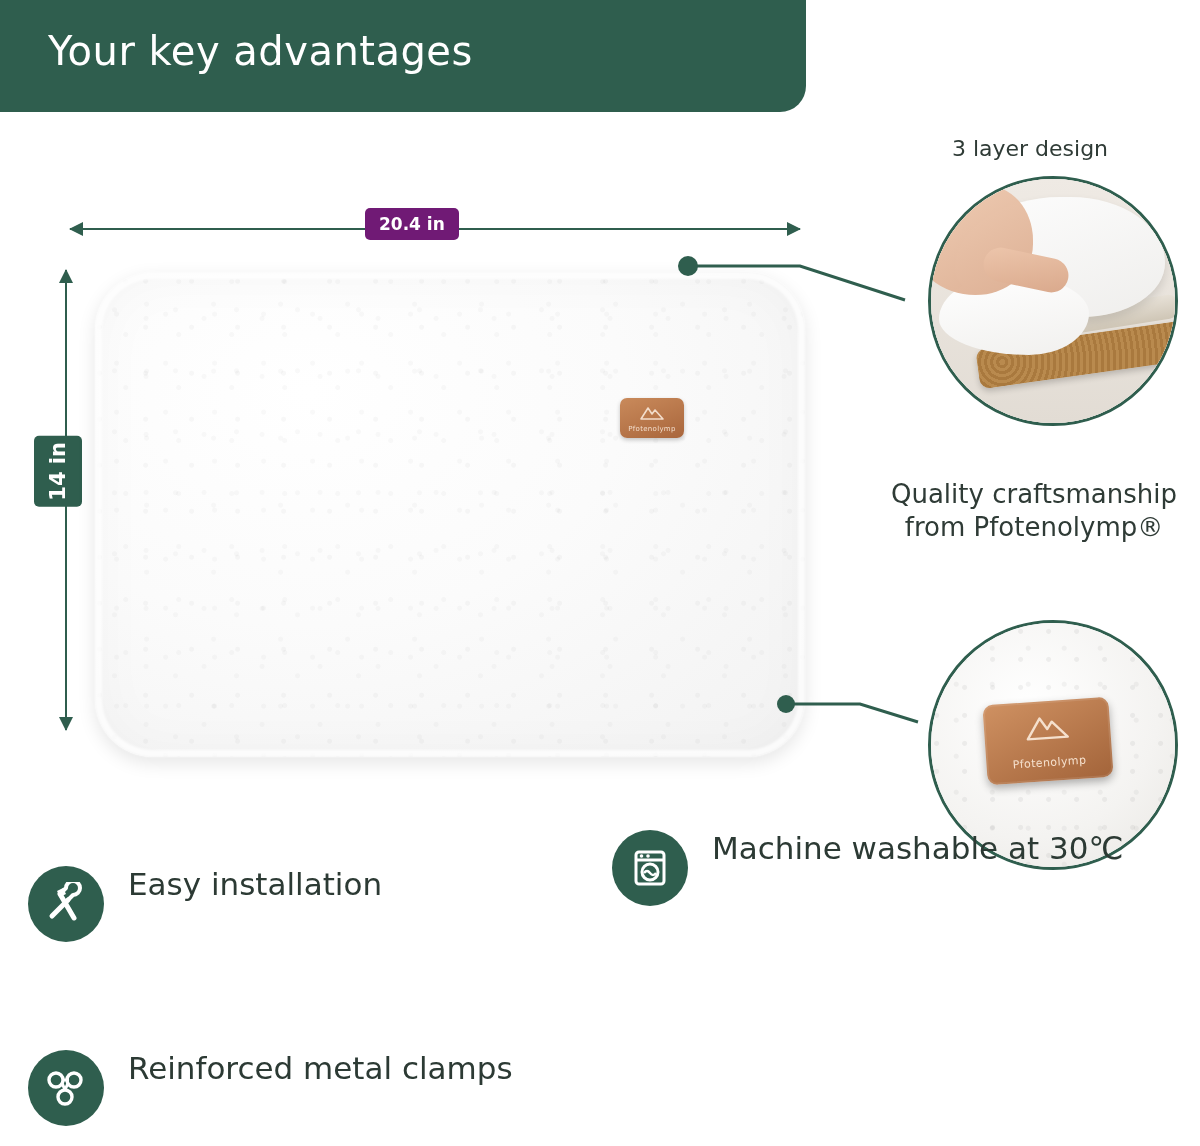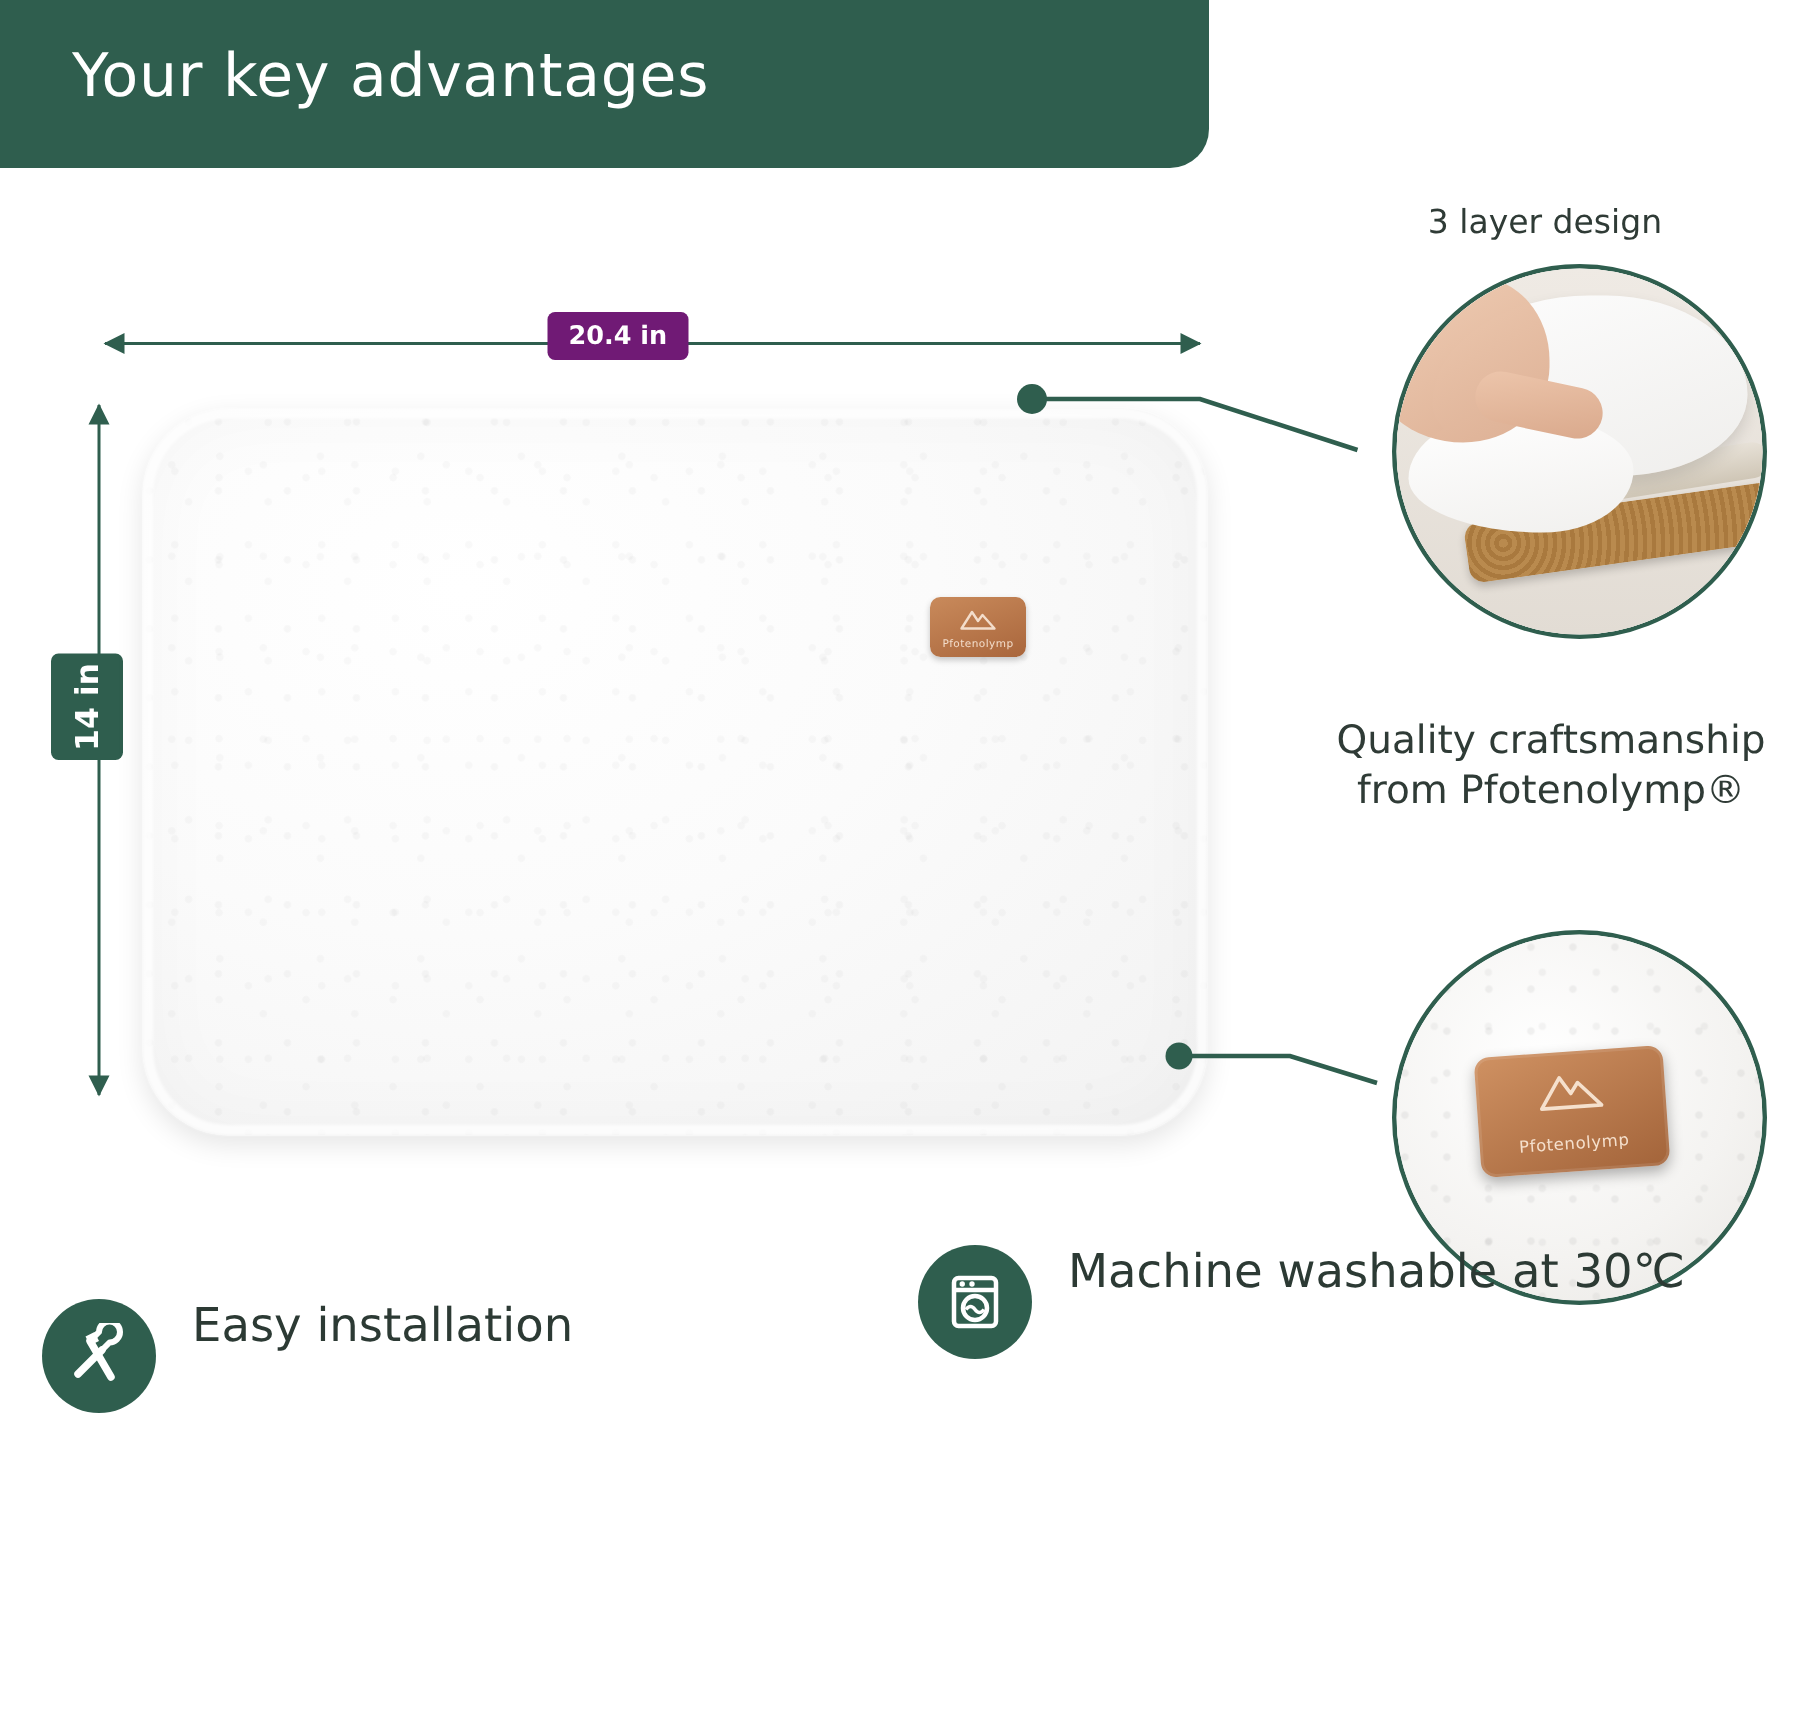--- a/index.html
+++ b/index.html
@@ -278,15 +278,27 @@
         <line x1="8" y1="14" x2="36" y2="14" stroke="#fff" stroke-width="3"></line>
         <circle cx="13.5" cy="10" r="1.8" fill="#fff"></circle>
         <circle cx="20" cy="10" r="1.8" fill="#fff"></circle>
         <circle cx="22" cy="26" r="8" fill="none" stroke="#fff" stroke-width="3"></circle>
         <path d="M16 27 q3 -4 6 0 q3 4 6 0" fill="none" stroke="#fff" stroke-width="2.4"></path>
       </svg>
     </div>
     <div class="f-text">Machine washable at 30℃</div>
   </div>
 
+  <div class="feature" id="feat-2">
+    <div class="f-icon">
+      <svg width="46" height="46" viewBox="0 0 46 46">
+        <circle cx="13" cy="15" r="7" fill="none" stroke="#fff" stroke-width="3.4"></circle>
+        <circle cx="31" cy="15" r="7" fill="none" stroke="#fff" stroke-width="3.4"></circle>
+        <circle cx="22" cy="32" r="7" fill="none" stroke="#fff" stroke-width="3.4"></circle>
+        <path d="M19 18 L22 25 M25 18 L22 25" stroke="#fff" stroke-width="3"></path>
+        <path d="M20 15 h6" stroke="#fff" stroke-width="3"></path>
+      </svg>
+    </div>
+    <div class="f-text">Reinforced metal clamps</div>
+  </div>
 
 
 </div>
 
 </body></html>

